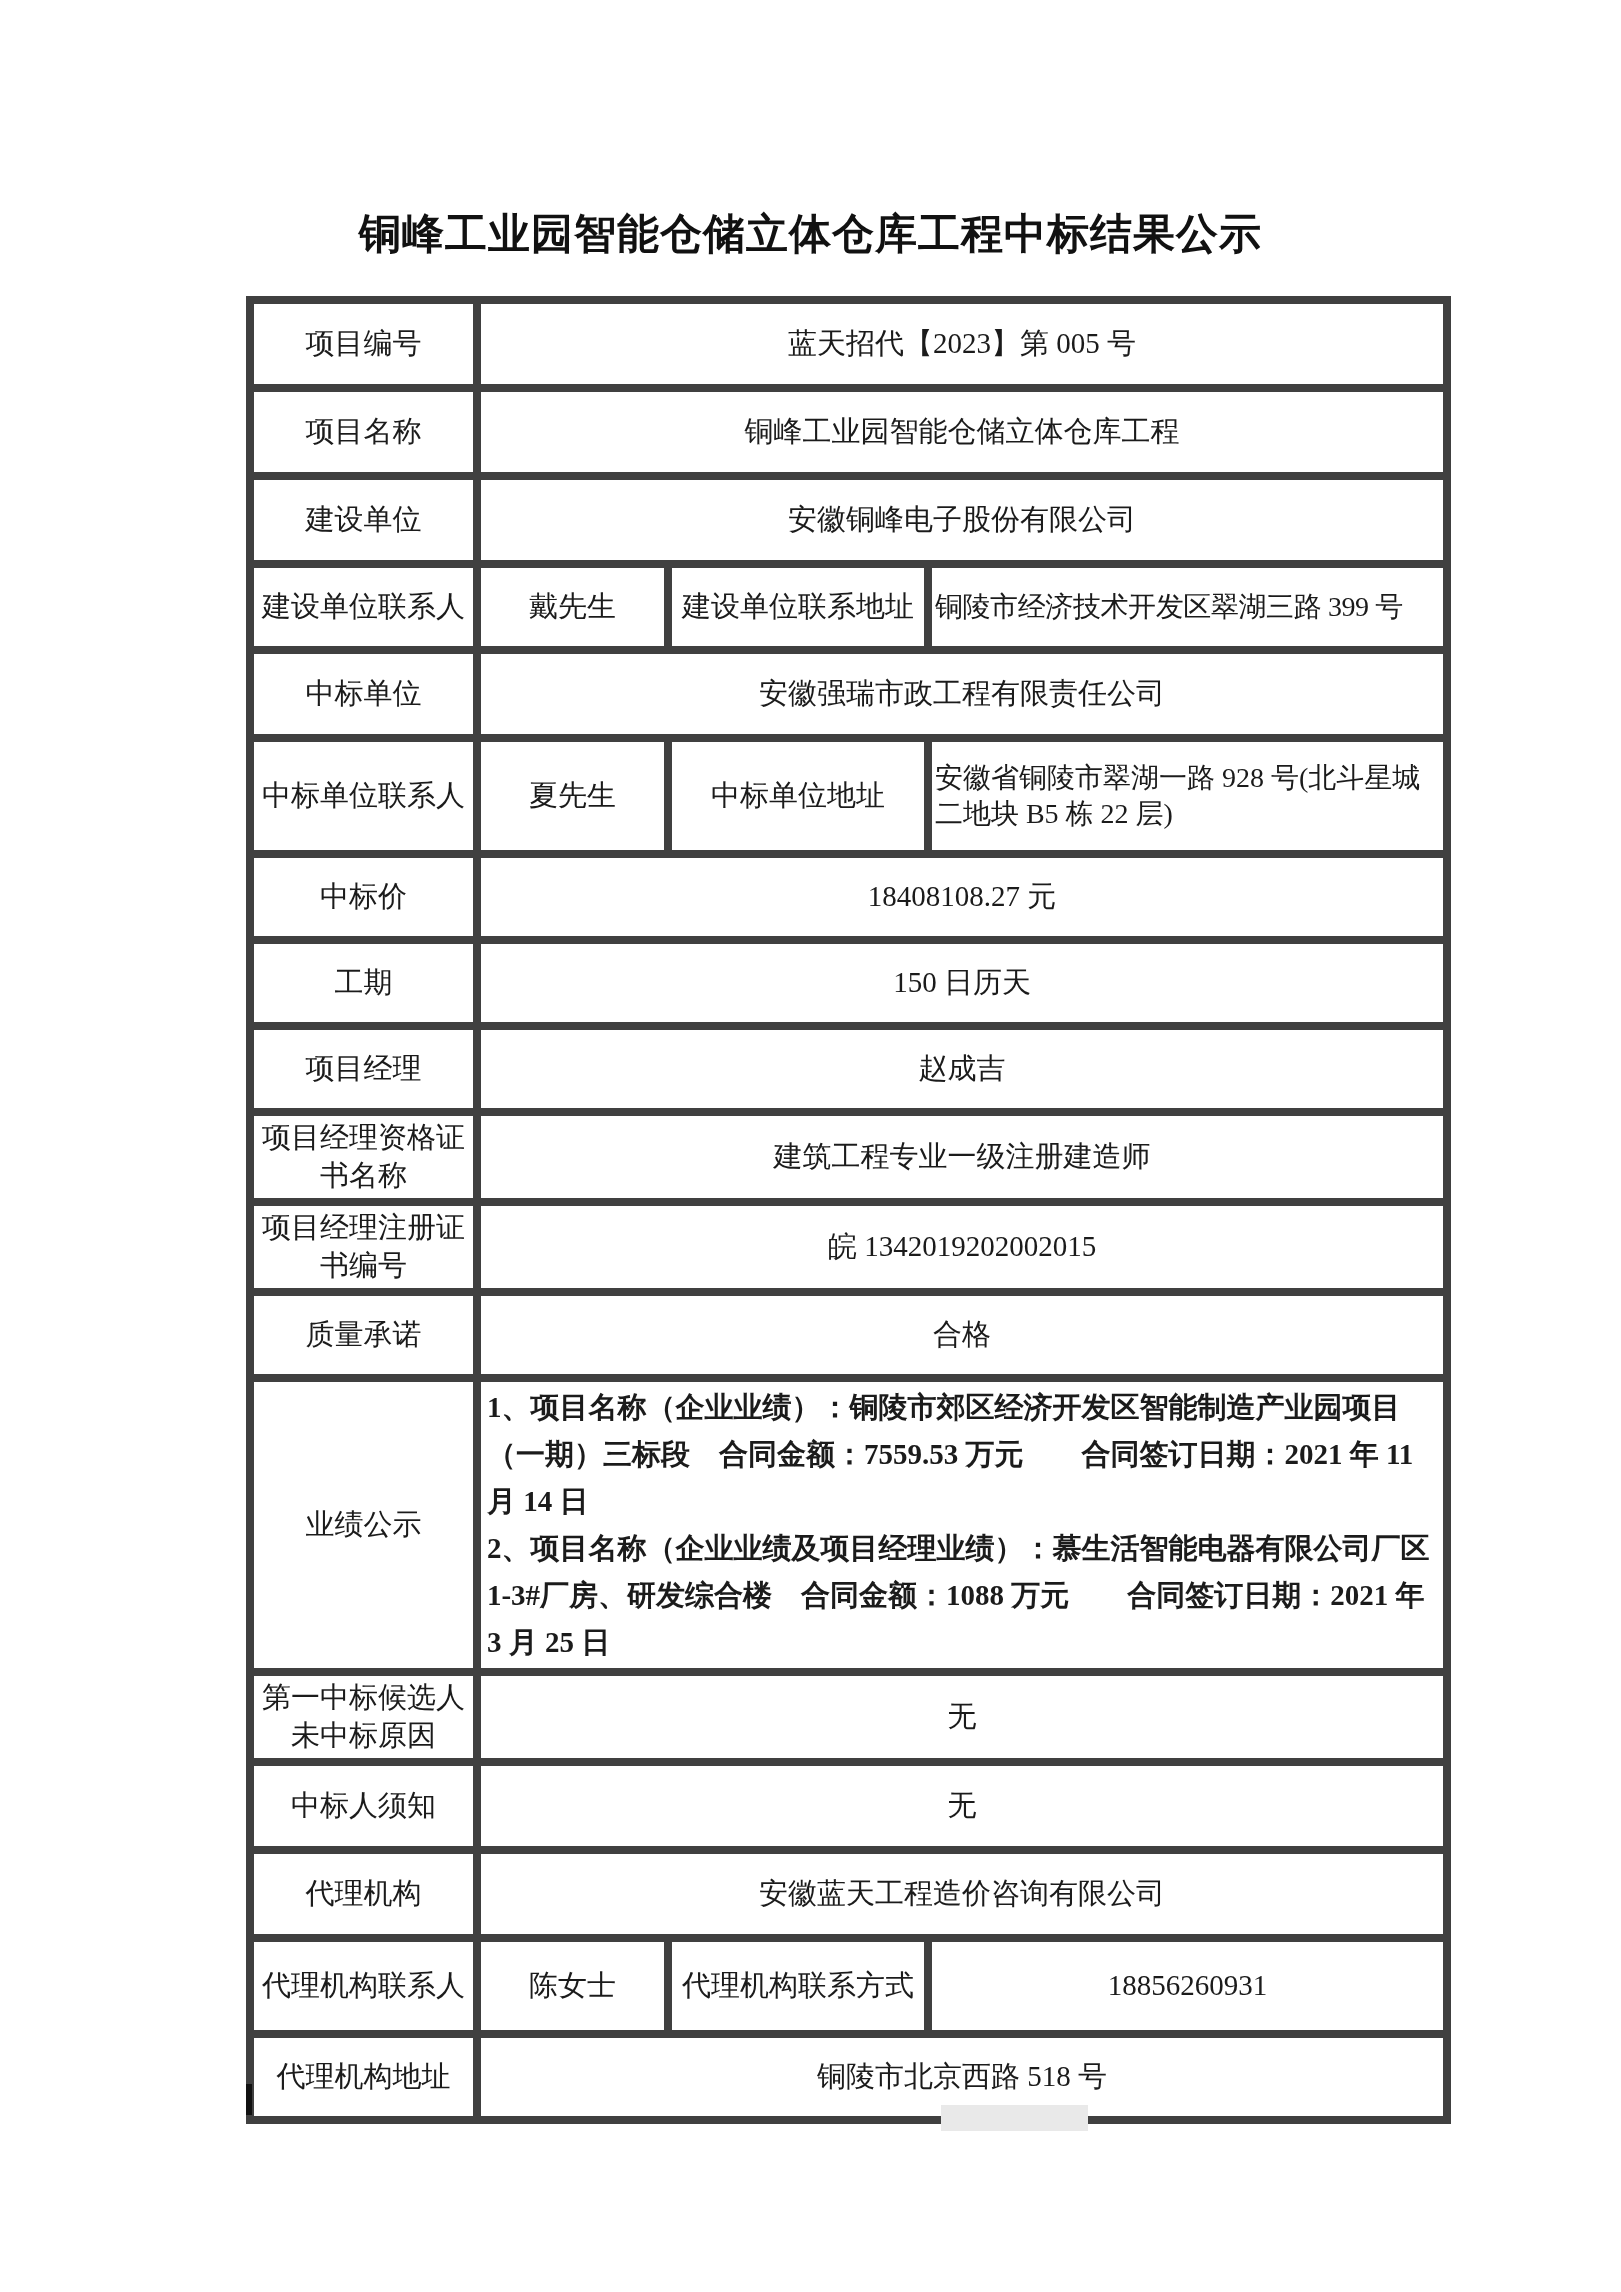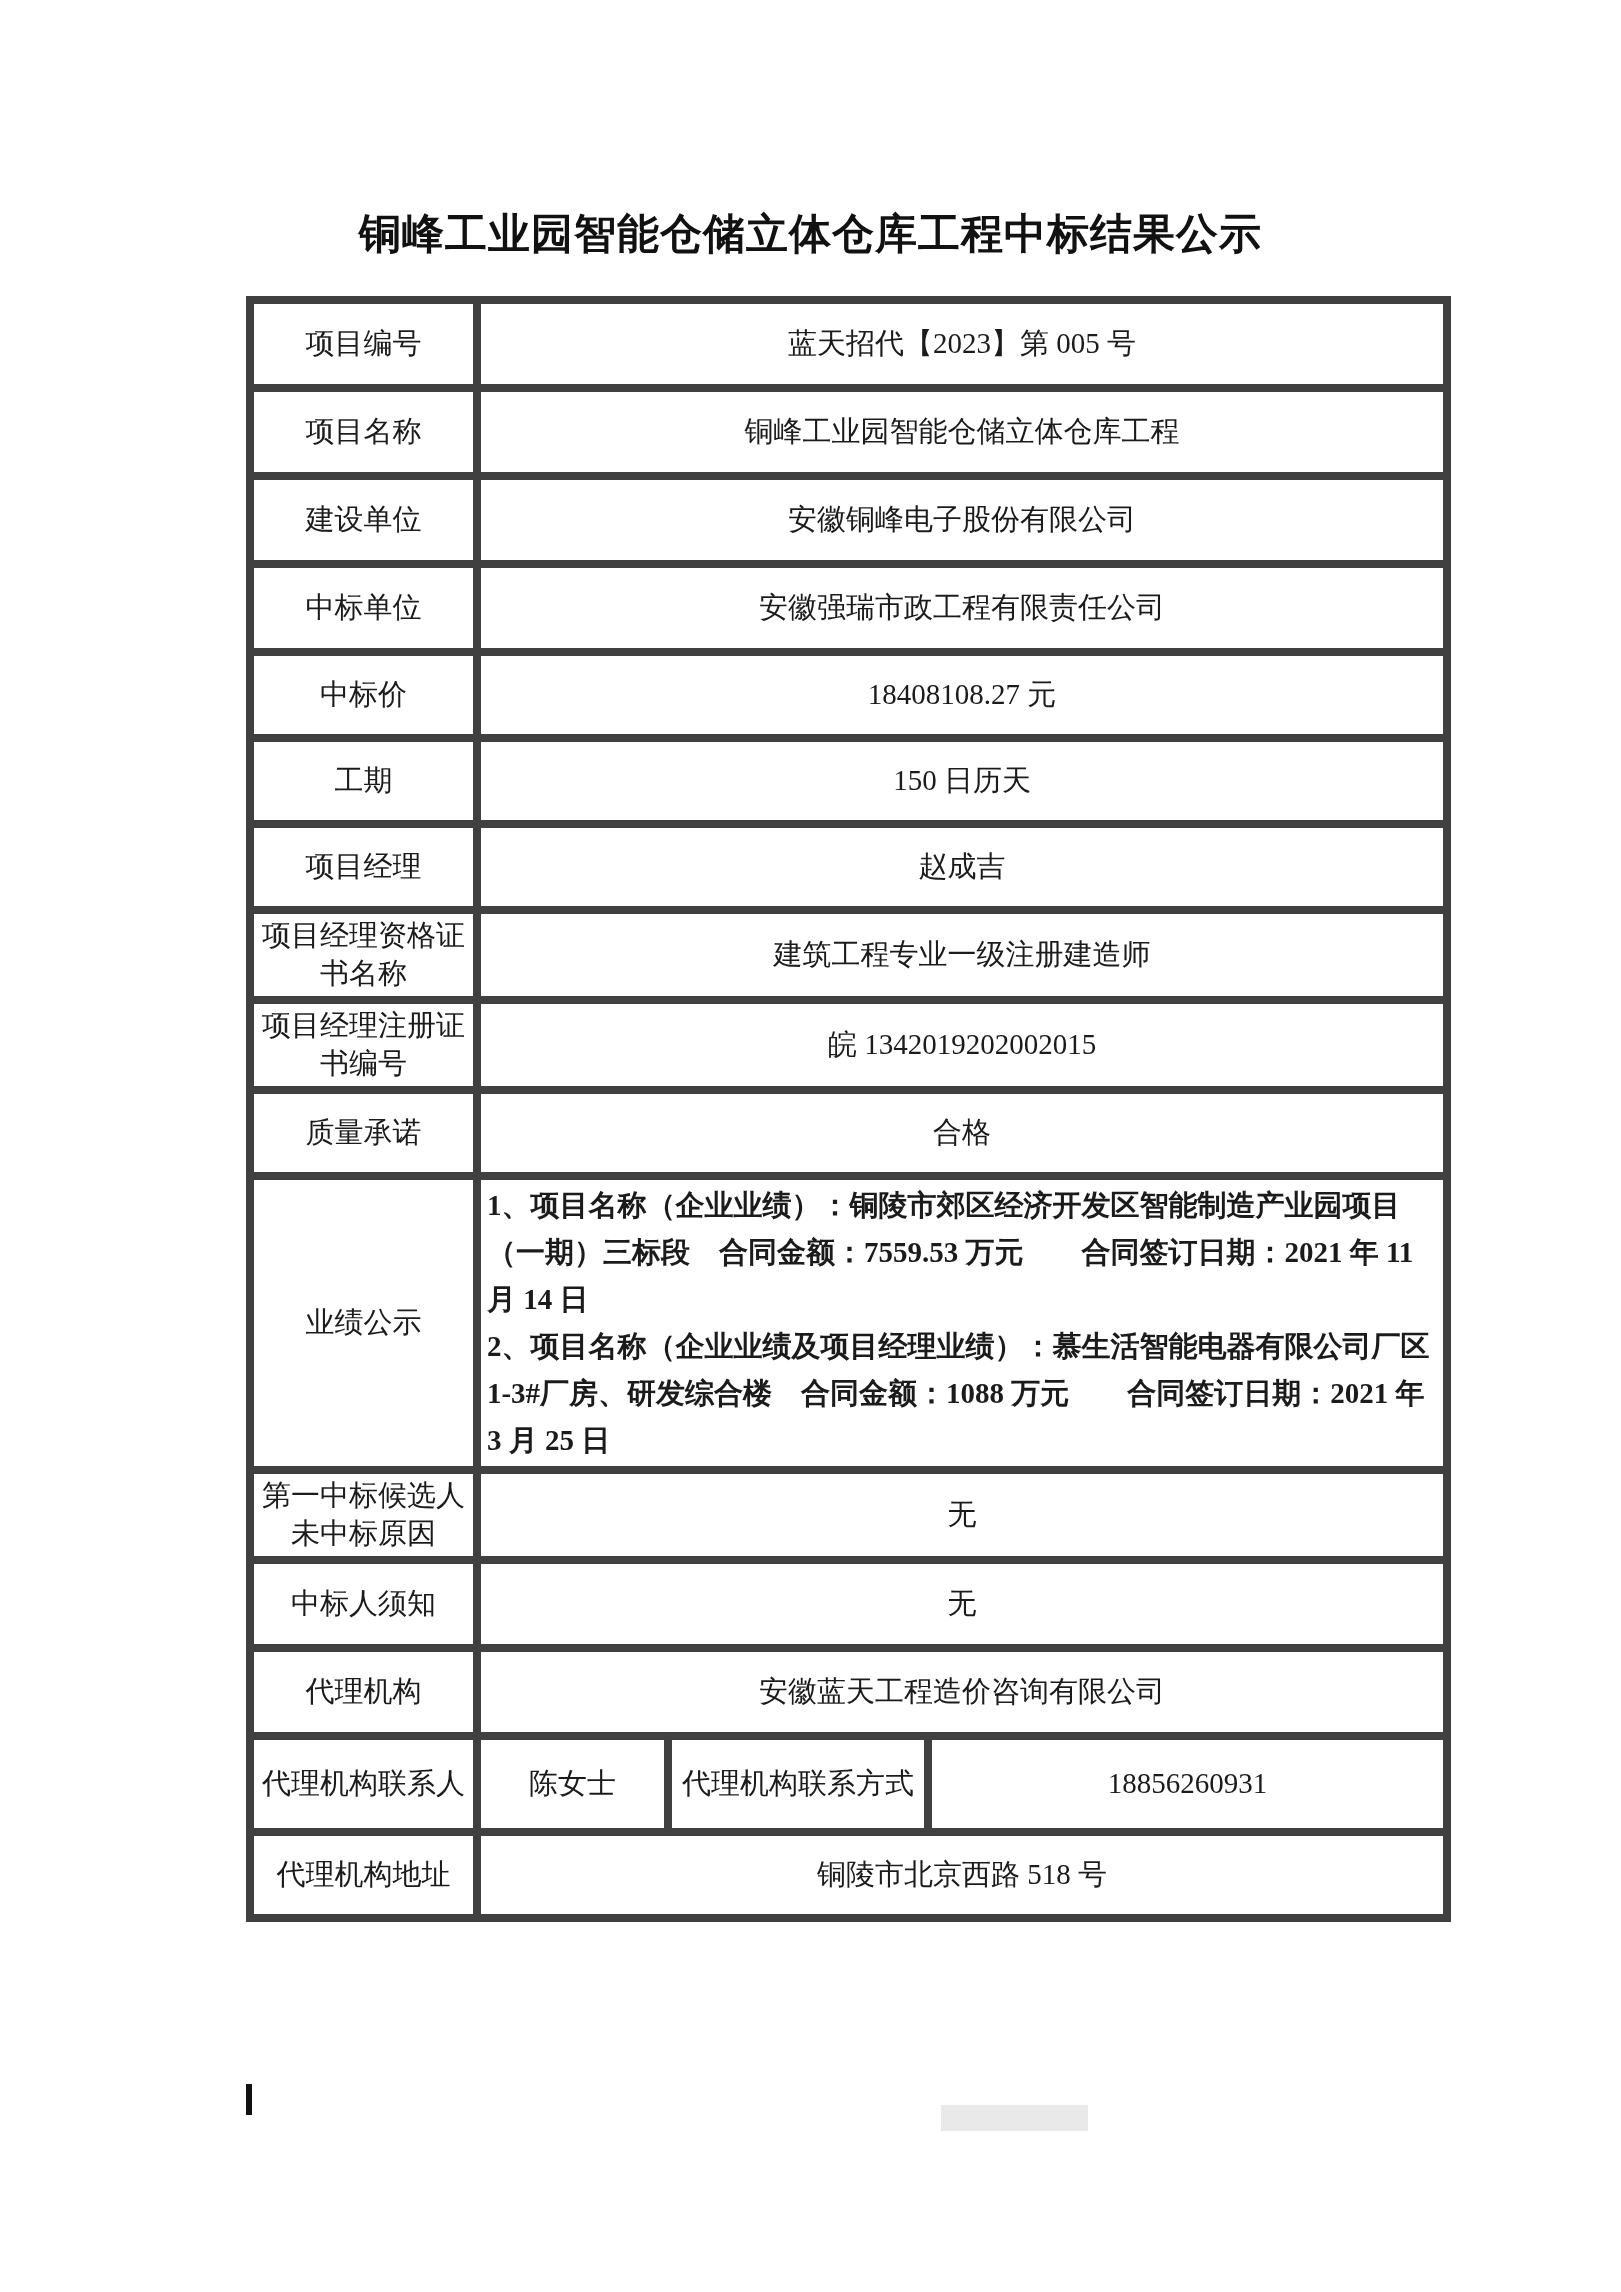--- a/index.html
+++ b/index.html
@@ -97,26 +97,38 @@
   <tr class="r90">
     <td>项目名称</td>
     <td colspan="3">铜峰工业园智能仓储立体仓库工程</td>
   </tr>
 
   <tr class="r90">
     <td>建设单位</td>
     <td colspan="3">安徽铜峰电子股份有限公司</td>
   </tr>
 
+  <tr class="r88">
+    <td>建设单位联系人</td>
+    <td>戴先生</td>
+    <td>建设单位联系地址</td>
+    <td class="addr addr-nowrap">铜陵市经济技术开发区翠湖三路 399 号</td>
+  </tr>
 
   <tr class="r90">
     <td>中标单位</td>
     <td colspan="3">安徽强瑞市政工程有限责任公司</td>
   </tr>
 
+  <tr class="r118">
+    <td>中标单位联系人</td>
+    <td>夏先生</td>
+    <td>中标单位地址</td>
+    <td class="addr">安徽省铜陵市翠湖一路 928 号(北斗星城二地块 B5 栋 22 层)</td>
+  </tr>
 
   <tr class="r88">
     <td>中标价</td>
     <td colspan="3">18408108.27 元</td>
   </tr>
 
   <tr class="r88">
     <td>工期</td>
     <td colspan="3">150 日历天</td>
   </tr>

